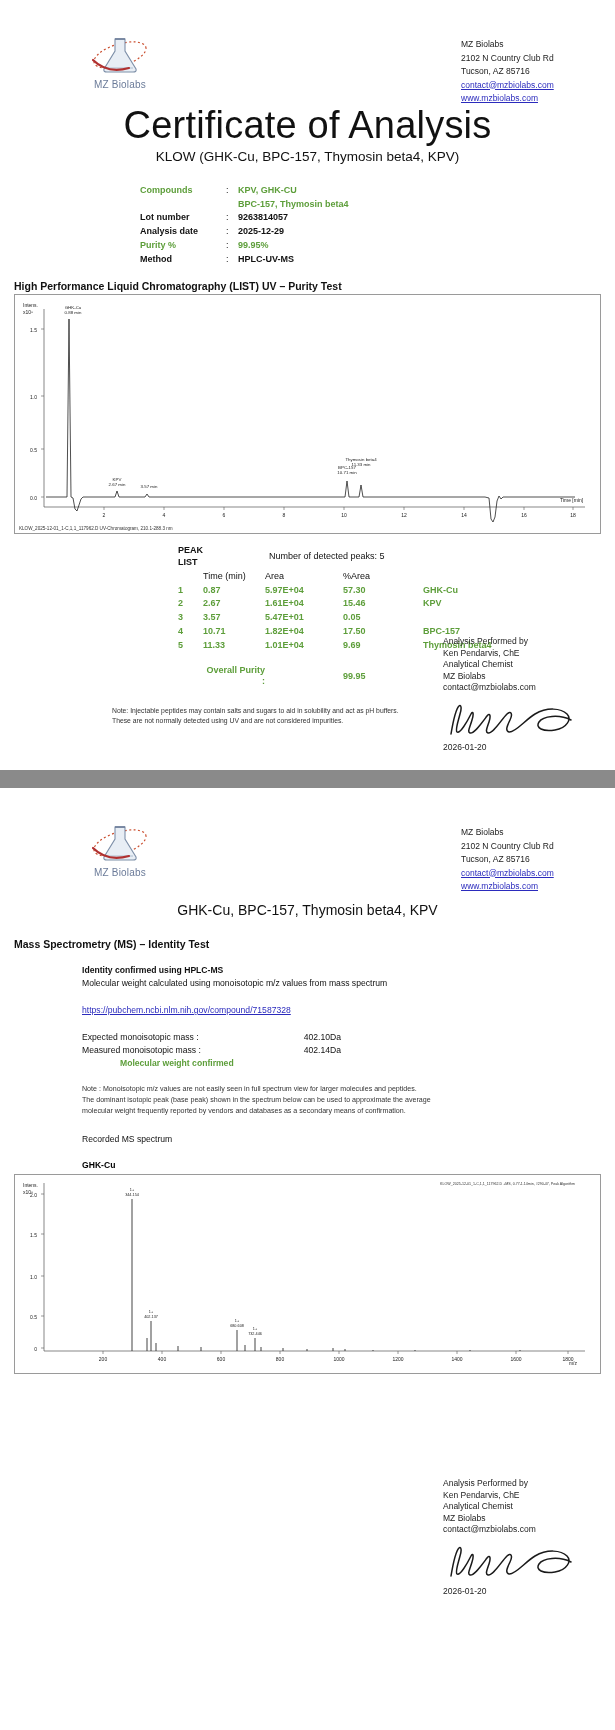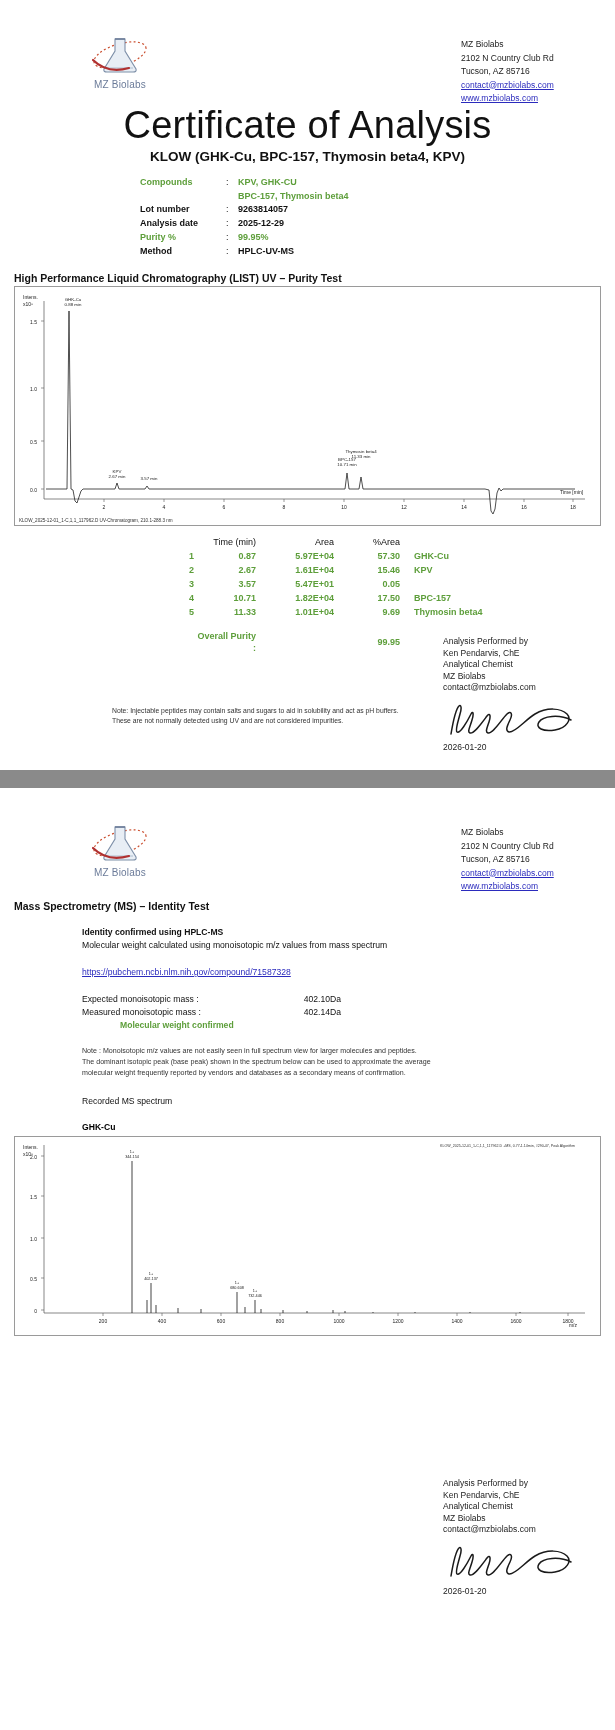--- a/index.html
+++ b/index.html
@@ -38,21 +38,21 @@
   }
   .addr a { color: #2b2bbd; text-decoration: underline; }
 
   
   .doc-title {
     text-align: center; font-size: 38px; color: #111;
     font-weight: 400; letter-spacing: .2px; margin: 12px 0 2px 0;
   }
   .doc-sub {
     text-align: center; font-size: 13.5px; color: #111;
-    font-weight: 700; margin-bottom: 12px;
+    font-weight: 400; margin-bottom: 20px;
   }
   .page2-title {
     text-align: center; font-size: 14px; color: #111;
     margin: 22px 0 0 0; font-weight: 400;
   }
 
   
   .meta { margin: 0 0 0 140px; font-size: 9px; }
   .meta table { border-collapse: collapse; }
   .meta td { padding: 1.1px 0; vertical-align: top; line-height: 11.5px; }
@@ -77,21 +77,21 @@
     margin: 4px 14px 0 14px; border: 1px solid #9a9a9a;
     background: #fff; position: relative; height: 200px;
   }
   .chrom-svg, .ms-svg { display: block; }
 
   
   .peaks { margin: 10px 0 0 0; font-size: 9px; }
   .peaks table { border-collapse: collapse; margin-left: 172px; }
   .peaks td, .peaks th {
     padding: 1.2px 0; line-height: 11.5px; font-weight: normal;
-    text-align: right; color: #111;
+    text-align: left; color: #111;
   }
   .c-num { width: 22px; text-align: left; padding-left: 6px !important; }
   .c-time { width: 62px; }
   .c-area { width: 78px; }
   .c-pct { width: 66px; }
   .c-name { width: 96px; text-align: left !important; padding-left: 14px !important; }
   .peaks tbody td { color: #5d9e3a; font-weight: bold; }
   .peaks thead td { color: #111; font-weight: normal; }
   .peaks .hdr-left { text-align: left; padding-left: 6px !important; }
   .peak-count { font-size: 9px; color: #111; }
@@ -257,20 +257,25 @@
           <text x="346" y="171">11.33 min</text>
       </g>
     </svg>
     <div class="tiny-tag" style="left:4px; bottom:2px;">KLOW_2025-12-01_1-C,1,1_117962.D UV-Chromatogram, 210.1-288.3 nm</div>
   </div>
 
   <div class="peaks">
     <table>
       <thead>
         <tr>
+          <td class="c-num hdr-left" style="font-weight:bold">PEAK LIST</td>
+          <td class="c-time"></td>
+          <td class="c-area peak-count" colspan="3" style="text-align:left;padding-left:4px">Number of detected peaks: 5</td>
+        </tr>
+        <tr>
           <td class="c-num"></td>
           <td class="c-time">Time (min)</td>
           <td class="c-area">Area</td>
           <td class="c-pct">%Area</td>
           <td class="c-name"></td>
         </tr>
       </thead>
       <tbody>
         <tr>
           <td class="c-num">1</td>
@@ -358,20 +363,21 @@
     </div>
     <div class="addr">
       <div>MZ Biolabs</div>
       <div>2102 N Country Club Rd</div>
       <div>Tucson, AZ 85716</div>
       <div><a href="#">contact@mzbiolabs.com</a></div>
       <div><a href="#">www.mzbiolabs.com</a></div>
     </div>
   </div>
 
+  <div class="page2-title">GHK-Cu, BPC-157, Thymosin beta4, KPV</div>
 
   <div class="sec-head" style="margin-top:20px">Mass Spectrometry (MS) – Identity Test</div>
 
   <div class="blk p2" style="margin-top:14px">
     <div class="p2-b">Identity confirmed using HPLC-MS</div>
     <div>Molecular weight calculated using monoisotopic m/z values from mass spectrum</div>
   </div>
 
   <div class="blk p2" style="margin-top:14px">
     <div><a href="#" class="p2-link">https://pubchem.ncbi.nlm.nih.gov/compound/71587328</a></div>

